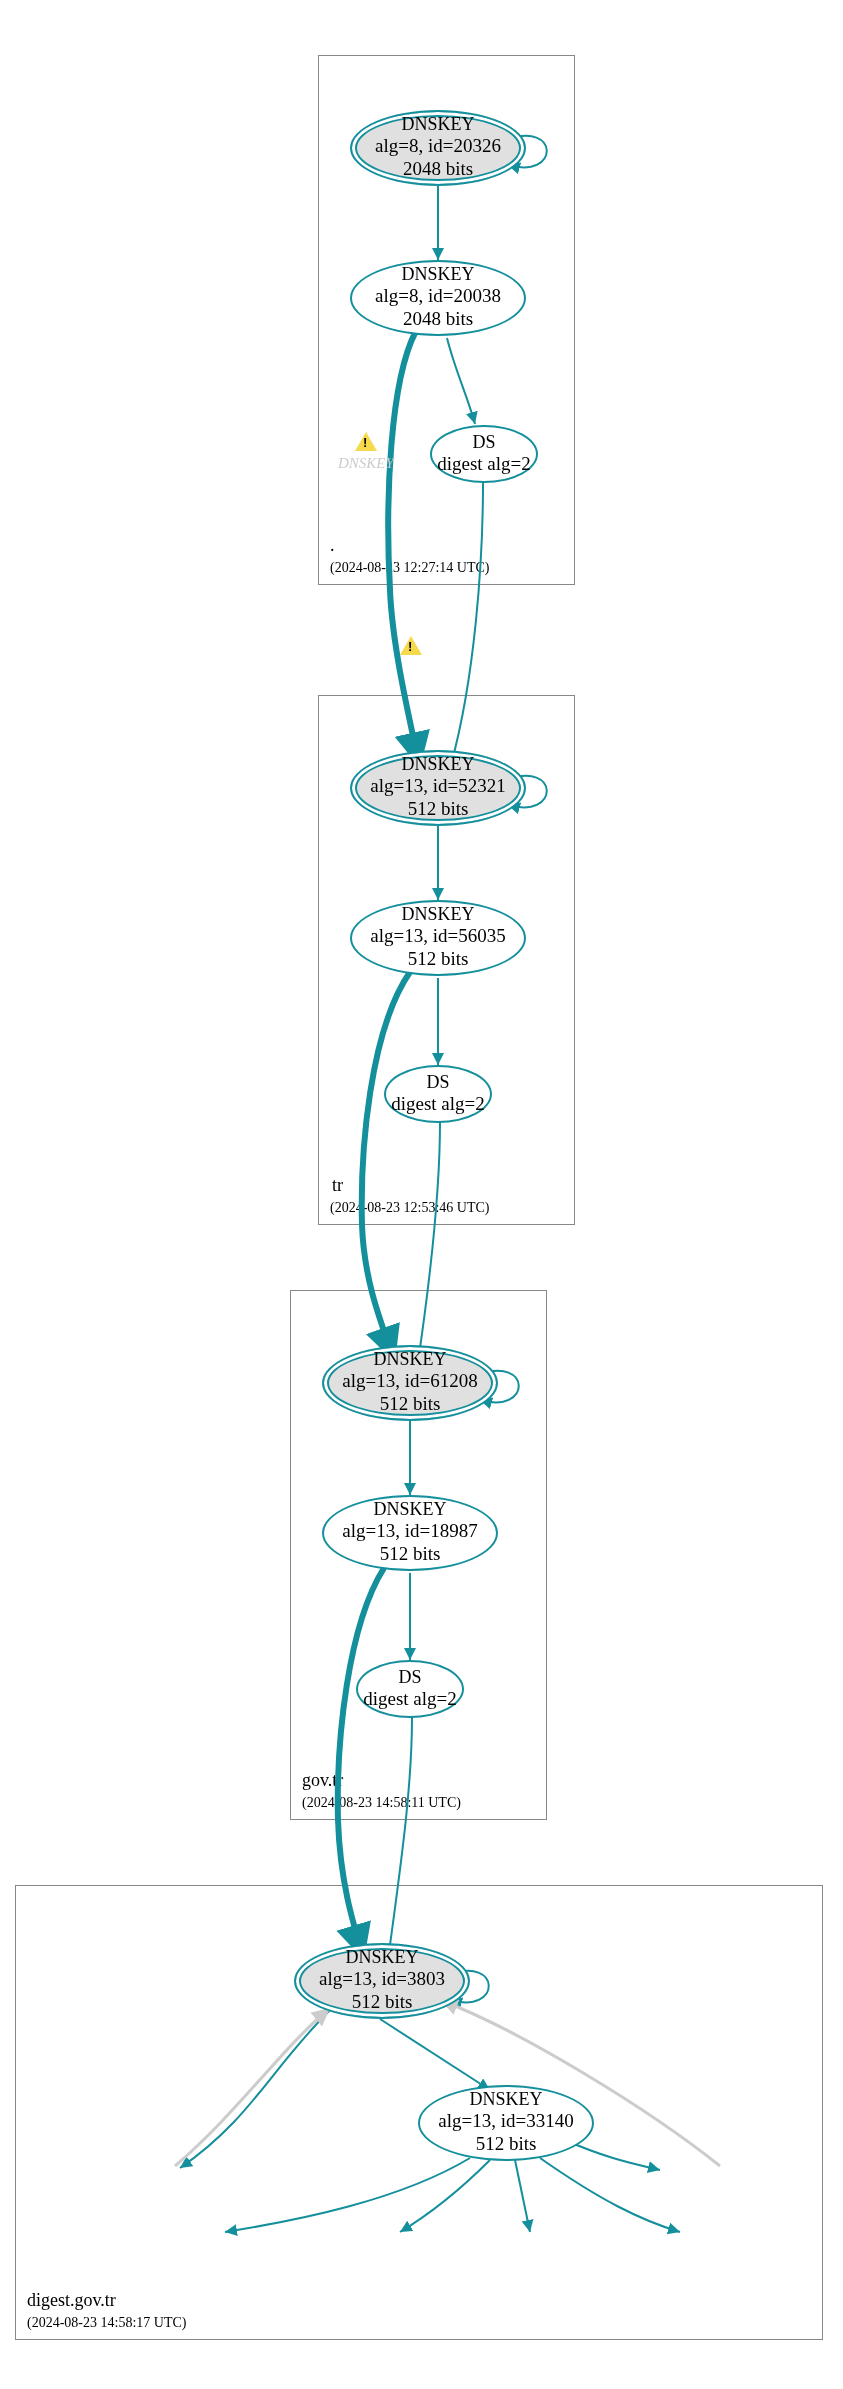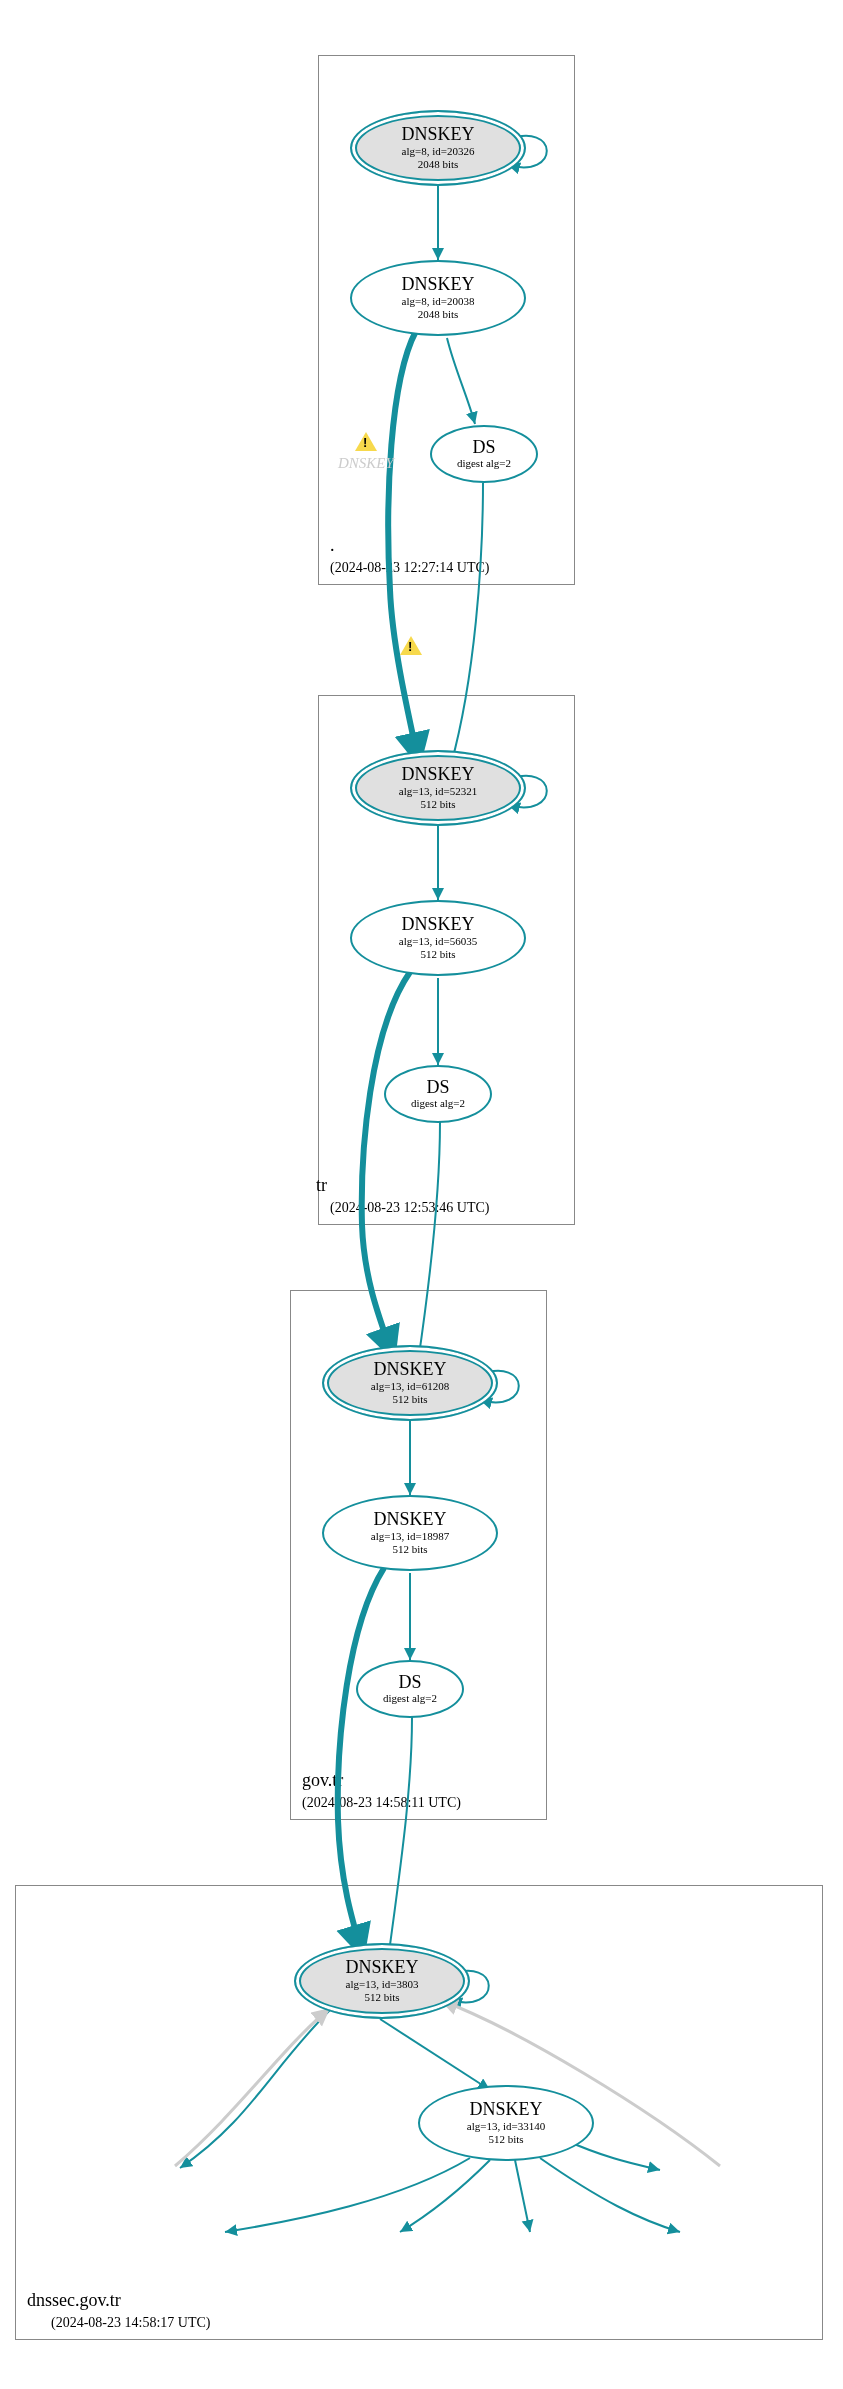--- a/index.html
+++ b/index.html
@@ -34,21 +34,21 @@
     box-sizing: border-box;
   }
   .ellipse {
     border-radius: 50%;
   }
   .ksk {
     background: #e0e0e0;
     box-shadow: 0 0 0 3px #fff inset, 0 0 0 5px #148f9c inset;
   }
   .title { font-size: 18px; line-height: 1.1; }
-  .sub   { font-size: 11px; line-height: 1.2; }
+  .sub   { font-size: 19px; line-height: 1.2; }
   svg.edges {
     position: absolute;
     left: 0; top: 0;
     width: 843px;
     height: 2389px;
     pointer-events: none;
   }
   .edge-stroke { stroke: #148f9c; fill: none; }
   .edge-stroke.thick { stroke-width: 6; }
   .edge-stroke.norm  { stroke-width: 2; }
@@ -86,30 +86,30 @@
   }
 </style>
 </head>
 <body>
 
 <div class="zone-box" style="left:318px; top:55px; width:257px; height:530px;"></div>
 <div class="zone-label" style="left:330px; top:535px;">.</div>
 <div class="zone-ts" style="left:330px; top:560px;">(2024-08-23 12:27:14 UTC)</div>
 
 <div class="zone-box" style="left:318px; top:695px; width:257px; height:530px;"></div>
-<div class="zone-label" style="left:316px; top:1175px;">tr</div>
+<div class="zone-label" style="left:332px; top:1175px;">tr</div>
 <div class="zone-ts" style="left:330px; top:1200px;">(2024-08-23 12:53:46 UTC)</div>
 
 <div class="zone-box" style="left:290px; top:1290px; width:257px; height:530px;"></div>
 <div class="zone-label" style="left:302px; top:1770px;">gov.tr</div>
 <div class="zone-ts" style="left:302px; top:1795px;">(2024-08-23 14:58:11 UTC)</div>
 
 <div class="zone-box" style="left:15px; top:1885px; width:808px; height:455px;"></div>
-<div class="zone-label" style="left:27px; top:2290px;">dnssec.gov.tr</div>
-<div class="zone-ts" style="left:27px; top:2315px;margin-left:24px;">(2024-08-23 14:58:17 UTC)</div>
+<div class="zone-label" style="left:27px; top:2290px;">digest.gov.tr</div>
+<div class="zone-ts" style="left:27px; top:2315px;">(2024-08-23 14:58:17 UTC)</div>
 
 <svg class="edges">
   <defs>
     <marker id="ah" markerWidth="8" markerHeight="8" refX="6" refY="3" orient="auto">
       <path d="M0,0 L6,3 L0,6 Z" class="head-fill"></path>
     </marker>
     <marker id="ahg" markerWidth="8" markerHeight="8" refX="6" refY="3" orient="auto">
       <path d="M0,0 L6,3 L0,6 Z" class="head-gray"></path>
     </marker>
   </defs>

